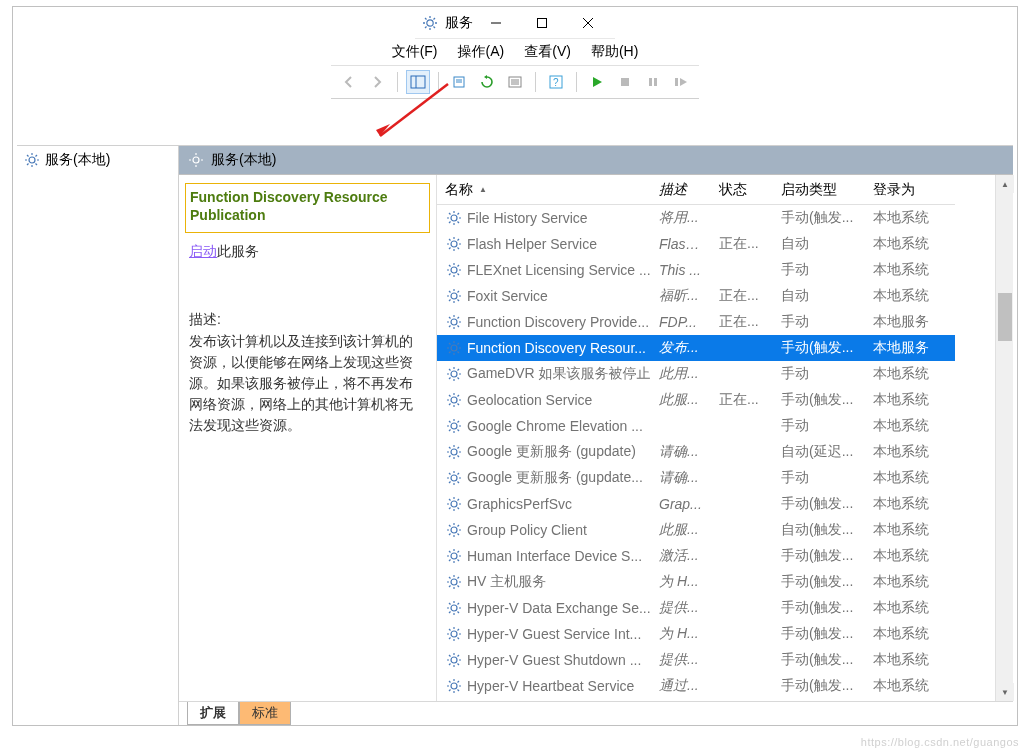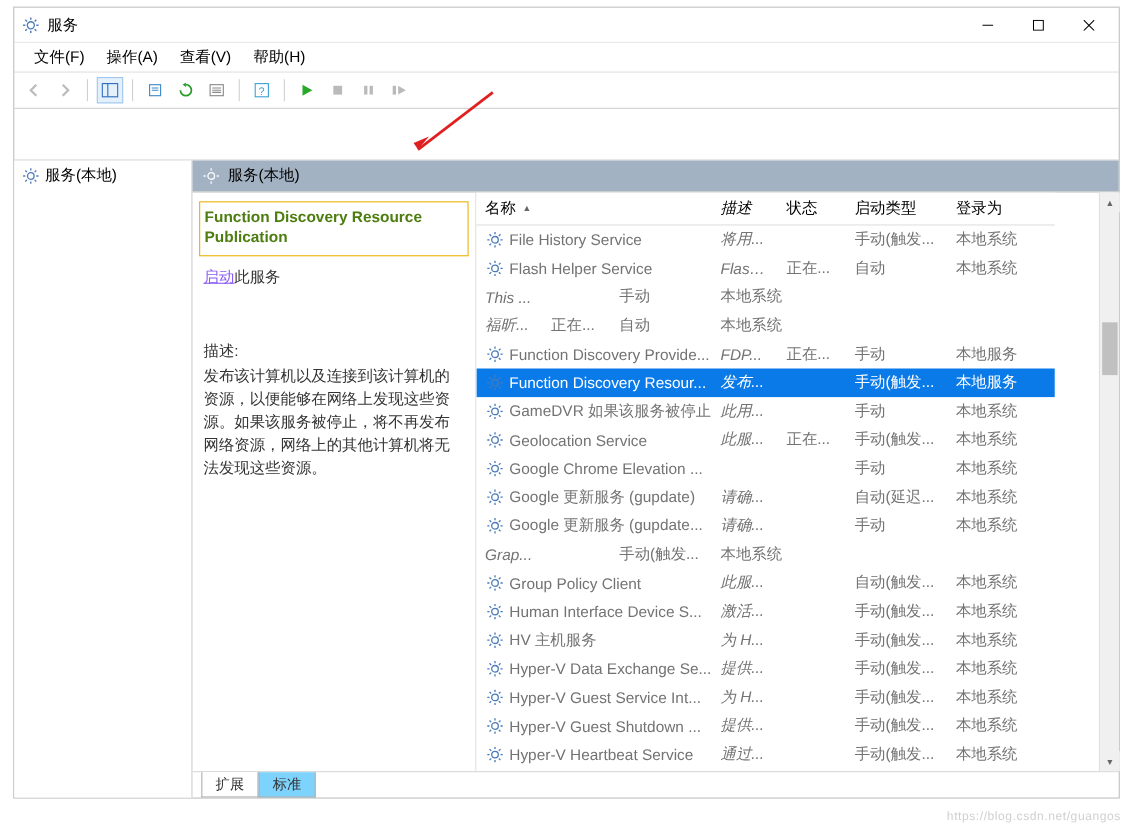--- a/index.html
+++ b/index.html
@@ -1,17 +1,17 @@
 <!DOCTYPE html>
 <html><head>
 <meta charset="utf-8">
 <style>
   * { box-sizing: border-box; font-family: "Microsoft YaHei", "Segoe UI", sans-serif; margin:0; padding:0; }
   body { background:#fff; width:1025px; height:750px; overflow:hidden; font-size:14px; color:#000; position:relative; }
-  .window { width:1006px; height:720px; border:1px solid #c0c0c0; background:#fff; position:absolute; left:12px; top:6px; display:flex; flex-direction:column; }
+  .window { width:1006px; height:720px; border:1px solid #c0c0c0; background:#fff; position:absolute; left:12px; top:6px; display:flex; flex-direction:column;align-items:center; }
   .titlebar { height:32px; display:flex; align-items:center; padding:0 4px; border-bottom:1px solid #e8e8e8;}
   .titlebar .title-icon { width:18px; height:18px; margin:0 6px 0 2px; display:flex; align-items:center; justify-content:center;}
   .titlebar .title-text { flex:1; font-size:14px; }
   .titlebar .win-controls { display:flex; }
   .titlebar .win-btn { width:46px; height:30px; display:flex; align-items:center; justify-content:center; font-size:14px; color:#333; }
   .menubar { height:26px; display:flex; align-items:center; padding:0 8px; gap:0; }
   .menubar .menu-item { padding:4px 10px; font-size:14px; }
   .toolbar { height:34px; padding:3px 6px; display:flex; align-items:center; gap:4px; border-top:1px solid #e0e0e0; border-bottom:1px solid #d0d0d0;}
   .toolbar .tbtn { width:24px; height:24px; border:1px solid transparent; display:flex; align-items:center; justify-content:center; font-size:14px; color:#555; }
   .toolbar .tbtn.active { border:1px solid #a0c8f0; background:#e4f0fb; }
@@ -39,22 +39,22 @@
   .row { display:flex; height:26px; align-items:center; font-size:14px; color:#737373; }
   .row.sel { background:#0a7ae8; color:#fff; }
   .row .cell { padding:2px 8px; white-space:nowrap; overflow:hidden; text-overflow:ellipsis; }
   .row .ico{ width:18px; height:18px; margin-right:4px; flex-shrink:0; display:inline-flex;align-items:center;justify-content:center;}
   .scrollbar { width:18px; background:#f0f0f0; border-left:1px solid #e0e0e0; position:relative;}
   .scroll-btn { width:18px;height:18px; background:#f0f0f0; display:flex;align-items:center;justify-content:center;font-size:8px;color:#666;position:absolute;left:0;}
   .scroll-btn.up{top:0;}
   .scroll-btn.down{bottom:0;}
   .scroll-thumb{ position:absolute; width:14px; left:2px; background:#c0c0c0; border-radius:0;}
   .tabs { height:24px; display:flex; align-items:flex-end; padding-left:8px; border-top:1px solid #d8d8d8;}
-  .tab { padding:2px 12px; font-size:13px; border:1px solid #b0b0b0; border-top:0; background:#7dd3fc; position:relative; color:#333;}
-  .tab.active{ background:#fff; border-bottom:1px solid #b0b0b0; }
+  .tab { padding:2px 12px; font-size:13px; border:1px solid #b0b0b0; border-top:0; background:#fdba74; position:relative; color:#333;}
+  .tab.active{ background:#fff; border-bottom:1px solid #b0b0b0;font-weight:bold; }
   .gear-svg { width:16px;height:16px; }
   .arrow-annot{ position:absolute; left:370px; top:82px; width:80px; height:60px; pointer-events:none; z-index:10;}
   .watermark{position:absolute; right:6px; bottom:2px; font-size:11px; color:#d0d0d0; letter-spacing:0.5px;}
   
   .c1{ width:214px; display:flex; align-items:center;}
   .c2{ width:60px;font-style:italic;}
   .c3{ width:62px;}
   .c4{ width:92px;}
   .c5{ width:90px;}
 </style>
@@ -288,26 +288,62 @@
                       </svg>
                     </span>
                     <span>Flash Helper Service</span>
                   </div>
                   <div class="cell c2">Flash...</div>
                   <div class="cell c3">正在...</div>
                   <div class="cell c4">自动</div>
                   <div class="cell c5">本地系统</div>
                 </div>
                 <div class="row">
+                  <div class="cell c1">
+                    <span class="ico">
+                      <svg class="gear-svg" viewBox="0 0 16 16">
+                        <circle cx="8" cy="8" r="3" fill="none" stroke="#4a7ab8" stroke-width="1.2"></circle>
+                        <g stroke="#4a7ab8" stroke-width="1.2">
+                          <line x1="8" y1="1" x2="8" y2="3"></line>
+                          <line x1="8" y1="13" x2="8" y2="15"></line>
+                          <line x1="1" y1="8" x2="3" y2="8"></line>
+                          <line x1="13" y1="8" x2="15" y2="8"></line>
+                          <line x1="3" y1="3" x2="4.5" y2="4.5"></line>
+                          <line x1="11.5" y1="11.5" x2="13" y2="13"></line>
+                          <line x1="3" y1="13" x2="4.5" y2="11.5"></line>
+                          <line x1="11.5" y1="4.5" x2="13" y2="3"></line>
+                        </g>
+                      </svg>
+                    </span>
+                    <span>FLEXnet Licensing Service ...</span>
+                  </div>
                   <div class="cell c2">This ...</div>
                   <div class="cell c3"></div>
                   <div class="cell c4">手动</div>
                   <div class="cell c5">本地系统</div>
                 </div>
                 <div class="row">
+                  <div class="cell c1">
+                    <span class="ico">
+                      <svg class="gear-svg" viewBox="0 0 16 16">
+                        <circle cx="8" cy="8" r="3" fill="none" stroke="#4a7ab8" stroke-width="1.2"></circle>
+                        <g stroke="#4a7ab8" stroke-width="1.2">
+                          <line x1="8" y1="1" x2="8" y2="3"></line>
+                          <line x1="8" y1="13" x2="8" y2="15"></line>
+                          <line x1="1" y1="8" x2="3" y2="8"></line>
+                          <line x1="13" y1="8" x2="15" y2="8"></line>
+                          <line x1="3" y1="3" x2="4.5" y2="4.5"></line>
+                          <line x1="11.5" y1="11.5" x2="13" y2="13"></line>
+                          <line x1="3" y1="13" x2="4.5" y2="11.5"></line>
+                          <line x1="11.5" y1="4.5" x2="13" y2="3"></line>
+                        </g>
+                      </svg>
+                    </span>
+                    <span>Foxit Service</span>
+                  </div>
                   <div class="cell c2">福昕...</div>
                   <div class="cell c3">正在...</div>
                   <div class="cell c4">自动</div>
                   <div class="cell c5">本地系统</div>
                 </div>
                 <div class="row">
                   <div class="cell c1">
                     <span class="ico">
                       <svg class="gear-svg" viewBox="0 0 16 16">
                         <circle cx="8" cy="8" r="3" fill="none" stroke="#4a7ab8" stroke-width="1.2"></circle>
@@ -468,20 +504,38 @@
                       </svg>
                     </span>
                     <span>Google 更新服务 (gupdate...</span>
                   </div>
                   <div class="cell c2">请确...</div>
                   <div class="cell c3"></div>
                   <div class="cell c4">手动</div>
                   <div class="cell c5">本地系统</div>
                 </div>
                 <div class="row">
+                  <div class="cell c1">
+                    <span class="ico">
+                      <svg class="gear-svg" viewBox="0 0 16 16">
+                        <circle cx="8" cy="8" r="3" fill="none" stroke="#4a7ab8" stroke-width="1.2"></circle>
+                        <g stroke="#4a7ab8" stroke-width="1.2">
+                          <line x1="8" y1="1" x2="8" y2="3"></line>
+                          <line x1="8" y1="13" x2="8" y2="15"></line>
+                          <line x1="1" y1="8" x2="3" y2="8"></line>
+                          <line x1="13" y1="8" x2="15" y2="8"></line>
+                          <line x1="3" y1="3" x2="4.5" y2="4.5"></line>
+                          <line x1="11.5" y1="11.5" x2="13" y2="13"></line>
+                          <line x1="3" y1="13" x2="4.5" y2="11.5"></line>
+                          <line x1="11.5" y1="4.5" x2="13" y2="3"></line>
+                        </g>
+                      </svg>
+                    </span>
+                    <span>GraphicsPerfSvc</span>
+                  </div>
                   <div class="cell c2">Grap...</div>
                   <div class="cell c3"></div>
                   <div class="cell c4">手动(触发...</div>
                   <div class="cell c5">本地系统</div>
                 </div>
                 <div class="row">
                   <div class="cell c1">
                     <span class="ico">
                       <svg class="gear-svg" viewBox="0 0 16 16">
                         <circle cx="8" cy="8" r="3" fill="none" stroke="#4a7ab8" stroke-width="1.2"></circle>

